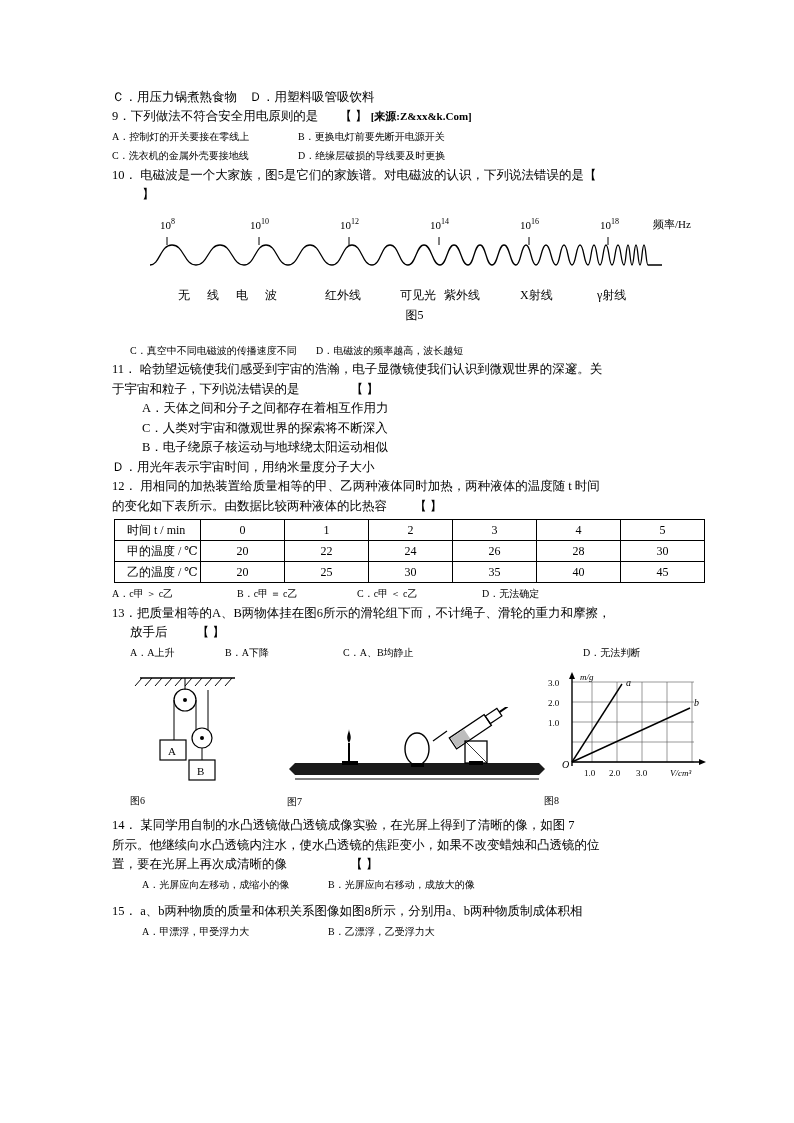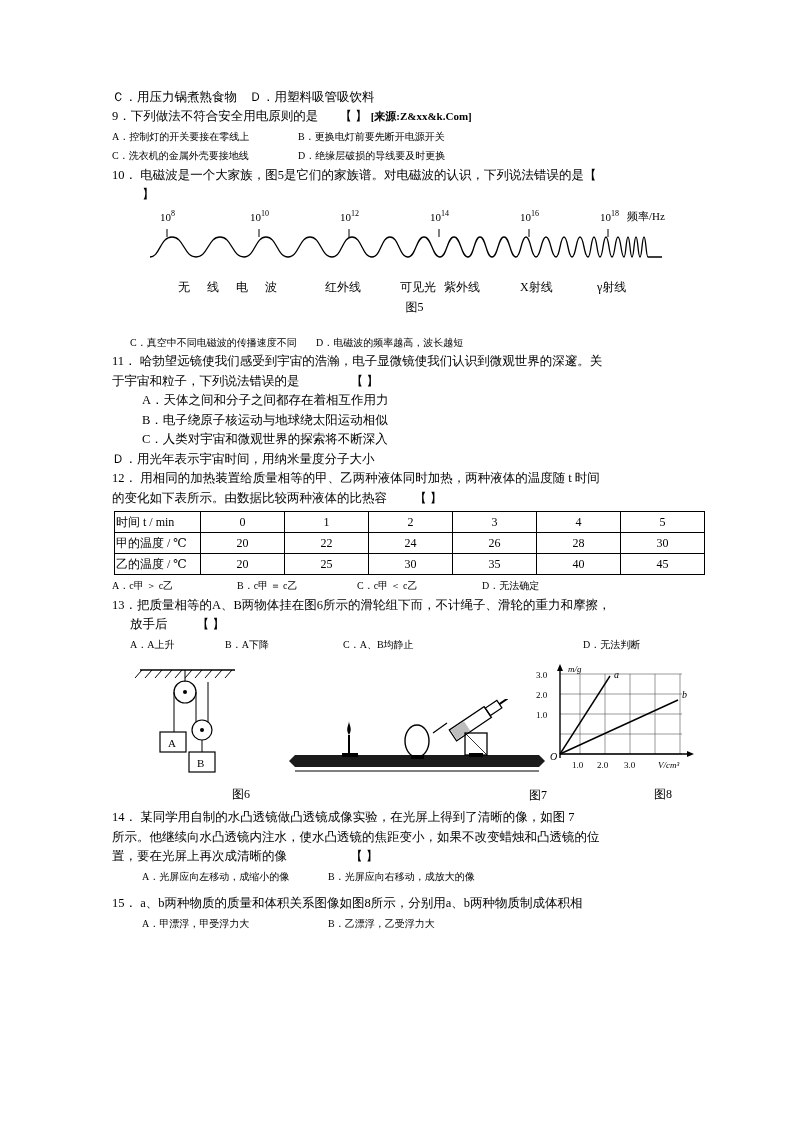--- a/index.html
+++ b/index.html
@@ -39,21 +39,21 @@
     font-size: 10px;
     line-height: 19.5px;
   }
   .opt-a { width: 186px; }
   .opt-b { width: 200px; }
   .opt-c { width: 186px; }
   .small-note { font-size: 11px; font-weight: bold; }
 
   
   .fig5-wrap {
-    margin: 4px 0 2px 0;
+    margin: 12px 0 2px 0;
     position: relative;
     height: 122px;
   }
   .fig5-inner {
     position: relative;
     width: 545px;
     margin-left: 30px;
     height: 118px;
   }
   .exp-row {
@@ -96,37 +96,37 @@
   }
   table.data td {
     border: 1px solid #000;
     height: 21px;
     text-align: center;
     box-sizing: border-box;
   }
   table.data td.head {
     width: 86px;
     text-align: left;
-    padding-left: 1px;
+    padding-left: 12px;
   }
   table.data td.val { width: 84px; }
 
   
   .figrow {
     position: relative;
     height: 148px;
     margin-top: 6px;
   }
   .figcap {
-    text-align: right;
-    font-size: 12px;
+    text-align: left;
+    font-size: 10px;
   }
   .fig6 { position: absolute; left: 18px; top: 0; width: 120px; }
   .fig7 { position: absolute; left: 175px; top: 39px; width: 260px; }
-  .fig8 { position: absolute; left: 420px; top: 0; width: 175px; }
+  .fig8 { position: absolute; left: 432px; top: 0; width: 175px; }
   svg { display: block; }
 </style>
 </head>
 <body>
 
 <div class="page">
 
   <div class="line">Ｃ．用压力锅煮熟食物    Ｄ．用塑料吸管吸饮料</div>
 
   <div class="q-line">
@@ -148,21 +148,21 @@
 
   <div class="fig5-wrap">
     <div class="fig5-inner">
       <div class="exp-row">
         <span class="exp" style="left:18px">10<sup>8</sup></span>
         <span class="exp" style="left:108px">10<sup>10</sup></span>
         <span class="exp" style="left:198px">10<sup>12</sup></span>
         <span class="exp" style="left:288px">10<sup>14</sup></span>
         <span class="exp" style="left:378px">10<sup>16</sup></span>
         <span class="exp" style="left:458px">10<sup>18</sup></span>
-        <span class="exp" style="left:485px">频率/Hz</span>
+        <span class="exp" style="left:511px">频率/Hz</span>
       </div>
 
       <div class="wave-box">
         <svg width="545" height="50" viewBox="0 0 545 50">
 
           <line x1="25" y1="0" x2="25" y2="8" stroke="#000" stroke-width="1"></line>
           <line x1="117" y1="0" x2="117" y2="8" stroke="#000" stroke-width="1"></line>
           <line x1="207" y1="0" x2="207" y2="8" stroke="#000" stroke-width="1"></line>
           <line x1="297" y1="0" x2="297" y2="8" stroke="#000" stroke-width="1"></line>
           <line x1="387" y1="0" x2="387" y2="8" stroke="#000" stroke-width="1"></line>
@@ -210,22 +210,22 @@
     <span class="opt-c">C．真空中不同电磁波的传播速度不同</span>
     <span class="opt-b">D．电磁波的频率越高，波长越短</span>
   </div>
 
   <div class="q-line">11． 哈勃望远镜使我们感受到宇宙的浩瀚，电子显微镜使我们认识到微观世界的深邃。关</div>
   <div class="q-line">
     <span>于宇宙和粒子，下列说法错误的是</span>
     <span style="padding-left:48px">【  】</span>
   </div>
   <div class="q-line indent2">A．天体之间和分子之间都存在着相互作用力</div>
+  <div class="q-line indent2">C．人类对宇宙和微观世界的探索将不断深入</div>
   <div class="q-line indent2">B．电子绕原子核运动与地球绕太阳运动相似</div>
-  <div class="q-line indent2">C．人类对宇宙和微观世界的探索将不断深入</div>
   <div class="q-line">Ｄ．用光年表示宇宙时间，用纳米量度分子大小</div>
 
   <div class="q-line">12． 用相同的加热装置给质量相等的甲、乙两种液体同时加热，两种液体的温度随 t 时间</div>
   <div class="q-line">
     <span>的变化如下表所示。由数据比较两种液体的比热容</span>
     <span style="padding-left:24px">【  】</span>
   </div>
 
   <table class="data">
     <tbody>

